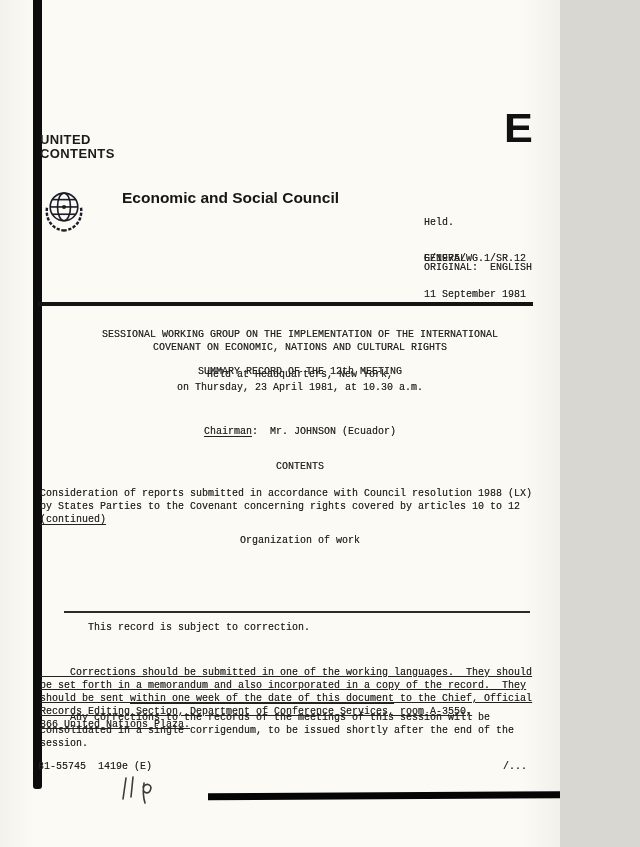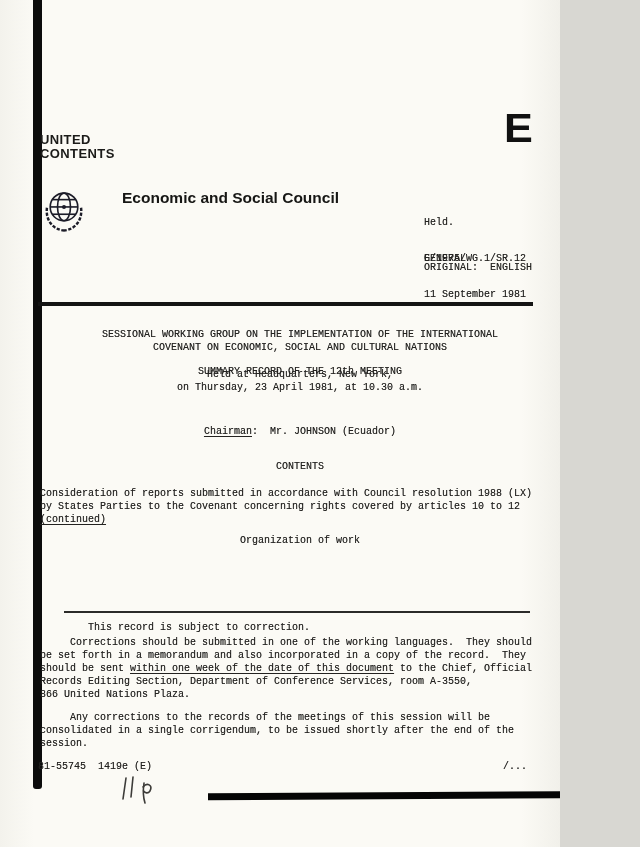--- a/index.html
+++ b/index.html
@@ -37,21 +37,21 @@
   .tb-held     { top:368px; }
   .tb-chair    { top:425px; }
   .tb-contents { top:460px; }
 
   .para { position:absolute; left:40px; width:520px; }
   .contents-item1 { top:487px; }
   .contents-item2 { top:534px;text-align:center; }
 
   .footer-rule { position:absolute; left:64px; top:611px; width:466px; height:2px; background:#2b2b29; }
   .notice  { position:absolute; left:88px; top:621px; }
-  .fpara1  { top:636px; }
+  .fpara1  { top:666px;text-decoration:underline; }
   .fpara2  { top:711px; }
   .doc-code  { position:absolute; left:38px; top:760px; }
   .cont-mark { position:absolute; left:503px; top:760px; }
 
   .u { text-decoration:underline; text-underline-offset:2px; }
 
   .handwriting { position:absolute; left:120px; top:775px; width:42px; height:30px; }
 </style>
 </head>
 <body>
@@ -92,21 +92,21 @@
   <div class="symbol mono">
     <div>E/1975/WG.1/SR.12</div>
     <div>11 September 1981</div>
   </div>
 
   <div class="original mono">ORIGINAL:  ENGLISH</div>
 
   <div class="divider"></div>
 
   <div class="center-block mono tb-group">SESSIONAL WORKING GROUP ON THE IMPLEMENTATION OF THE INTERNATIONAL
-COVENANT ON ECONOMIC, SOCIAL AND CULTURAL NATIONS</div>
+COVENANT ON ECONOMIC, NATIONS AND CULTURAL RIGHTS</div>
 
   <div class="center-block mono tb-record">SUMMARY RECORD OF THE 12th MEETING</div>
 
   <div class="center-block mono tb-held">Held at Headquarters, New York,
 on Thursday, 23 April 1981, at 10.30 a.m.</div>
 
   <div class="center-block mono tb-contents">CONTENTS</div>
 
   <div class="center-block mono tb-chair"><span class="u">Chairman</span><span>:  Mr. JOHNSON (Ecuador)</span></div>
 

